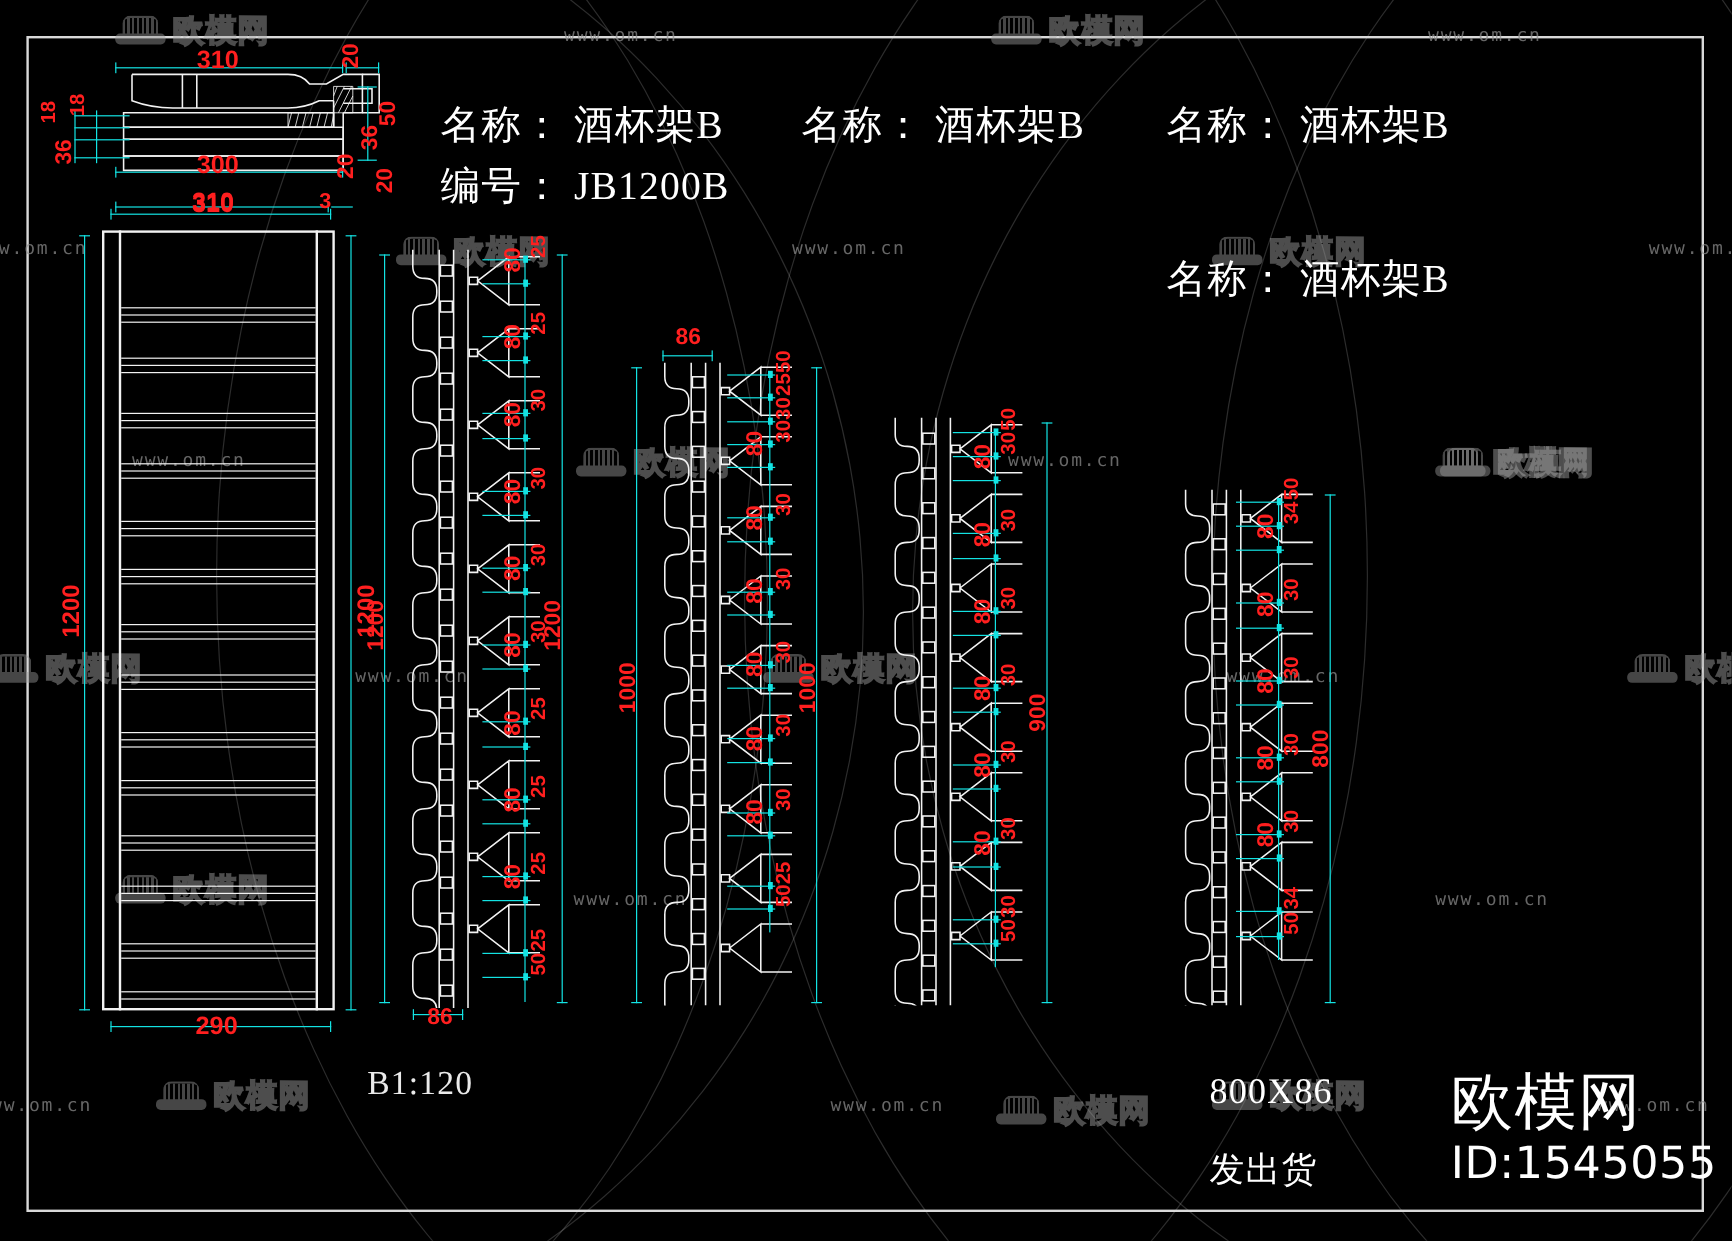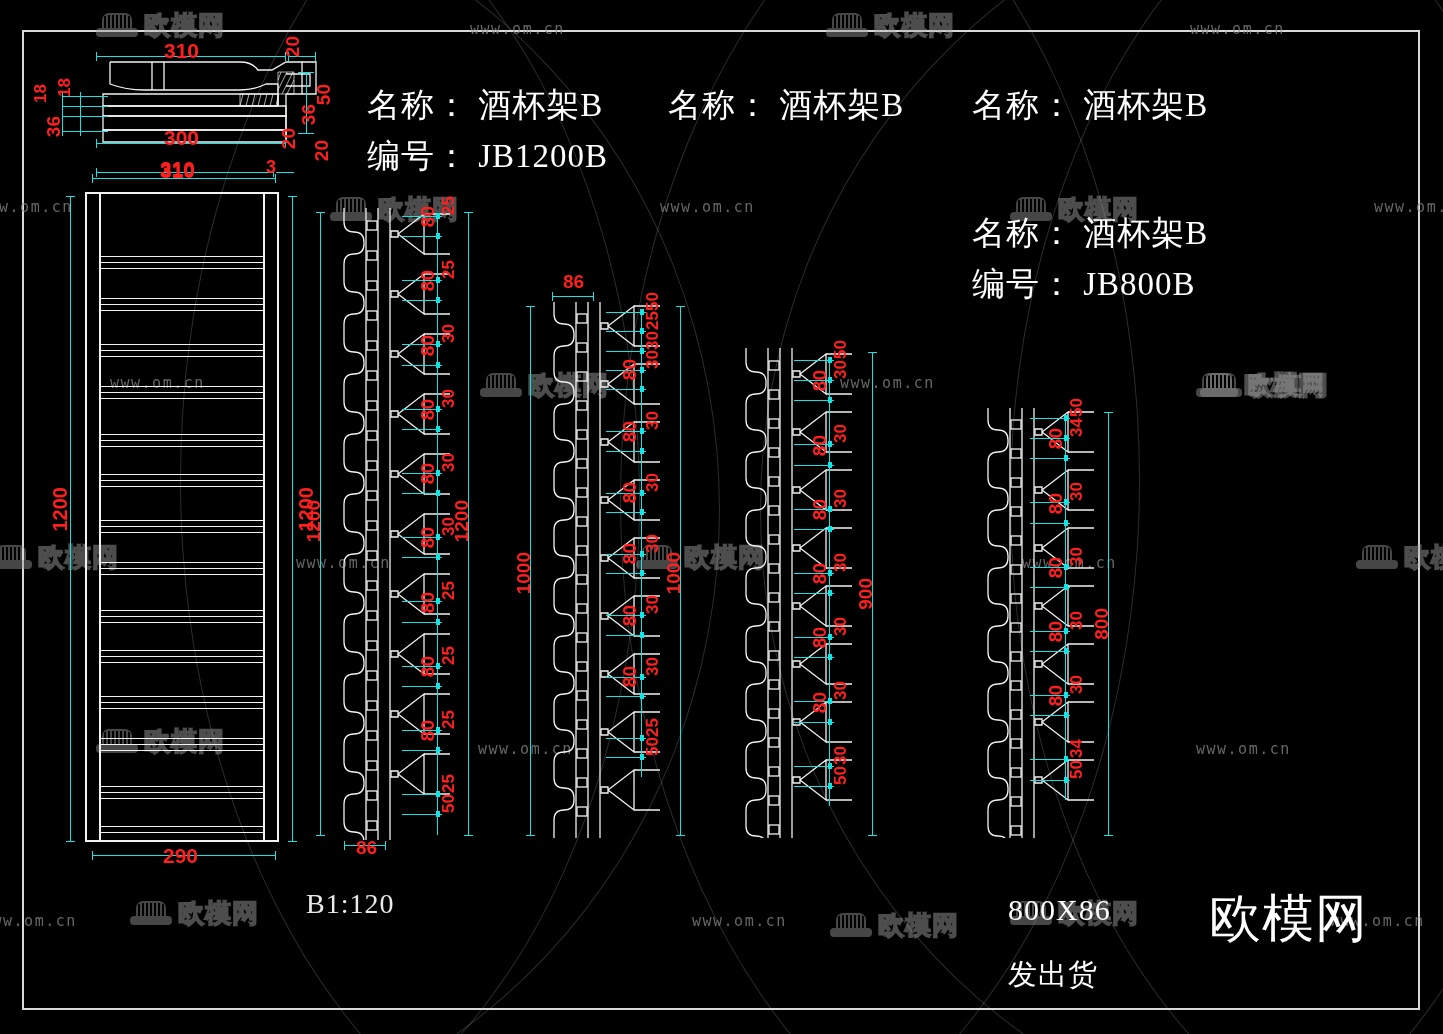--- a/index.html
+++ b/index.html
@@ -798,21 +798,21 @@
     <div class="row">编号： JB1200B</div>
   </div>
   <div class="label-group" style="left:668px; top:80px;">
     <div class="row">名称： 酒杯架B</div>
   </div>
   <div class="label-group" style="left:972px; top:80px;">
     <div class="row">名称： 酒杯架B</div>
   </div>
   <div class="label-group" style="left:972px; top:208px;">
     <div class="row">名称： 酒杯架B</div>
-    <div class="row">编号： JB800B</div>
   </div>
 
   <div class="b1-text" style="left:306px;  top:888px;">B1:120</div>
   <div class="size-text" style="left:1008px; top:893px;">800X86</div>
   <div class="ship-text" style="left:1008px; top:955px;">发出货</div>
   <div class="brand-zh" style="left:1209px; top:884px;">欧模网</div>
+  <div class="brand-id" style="left:1209px; top:948px;">ID:1545055</div>
 
 </div>
 
 </body></html>

